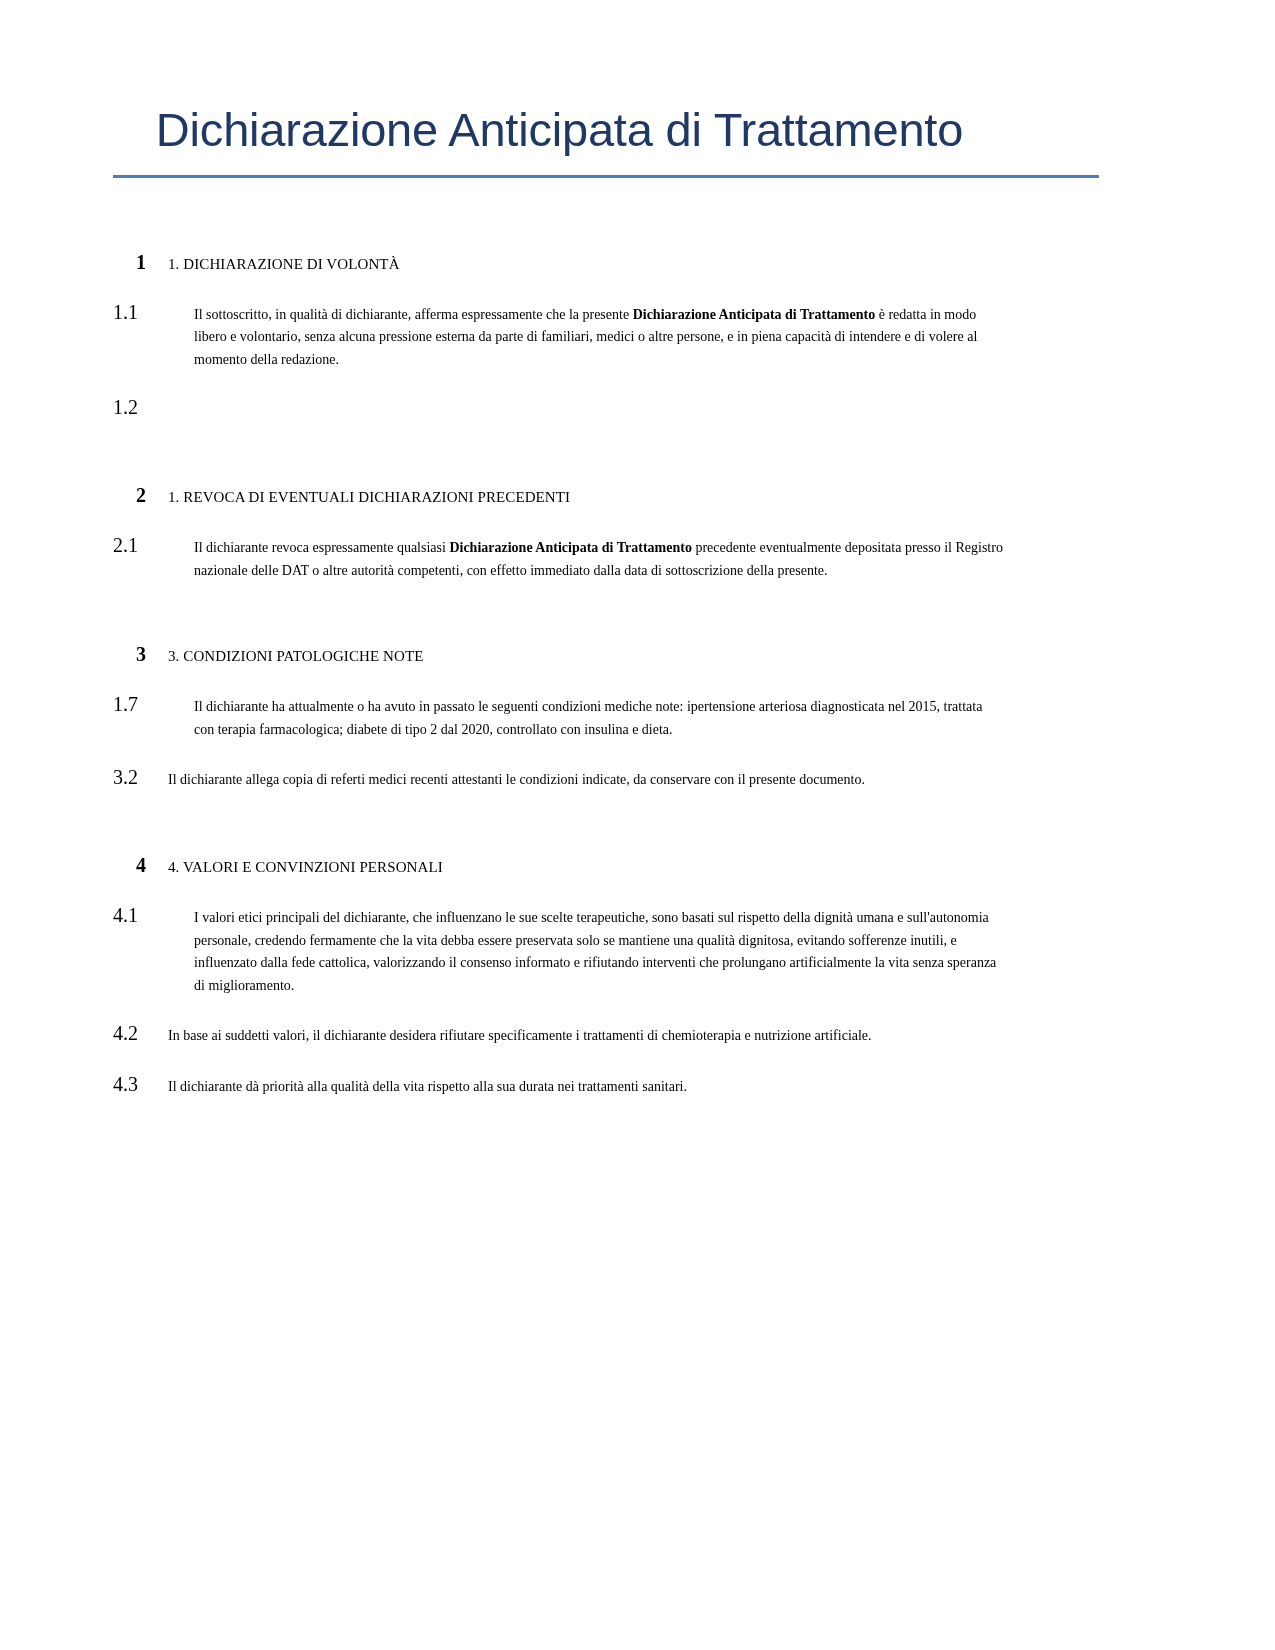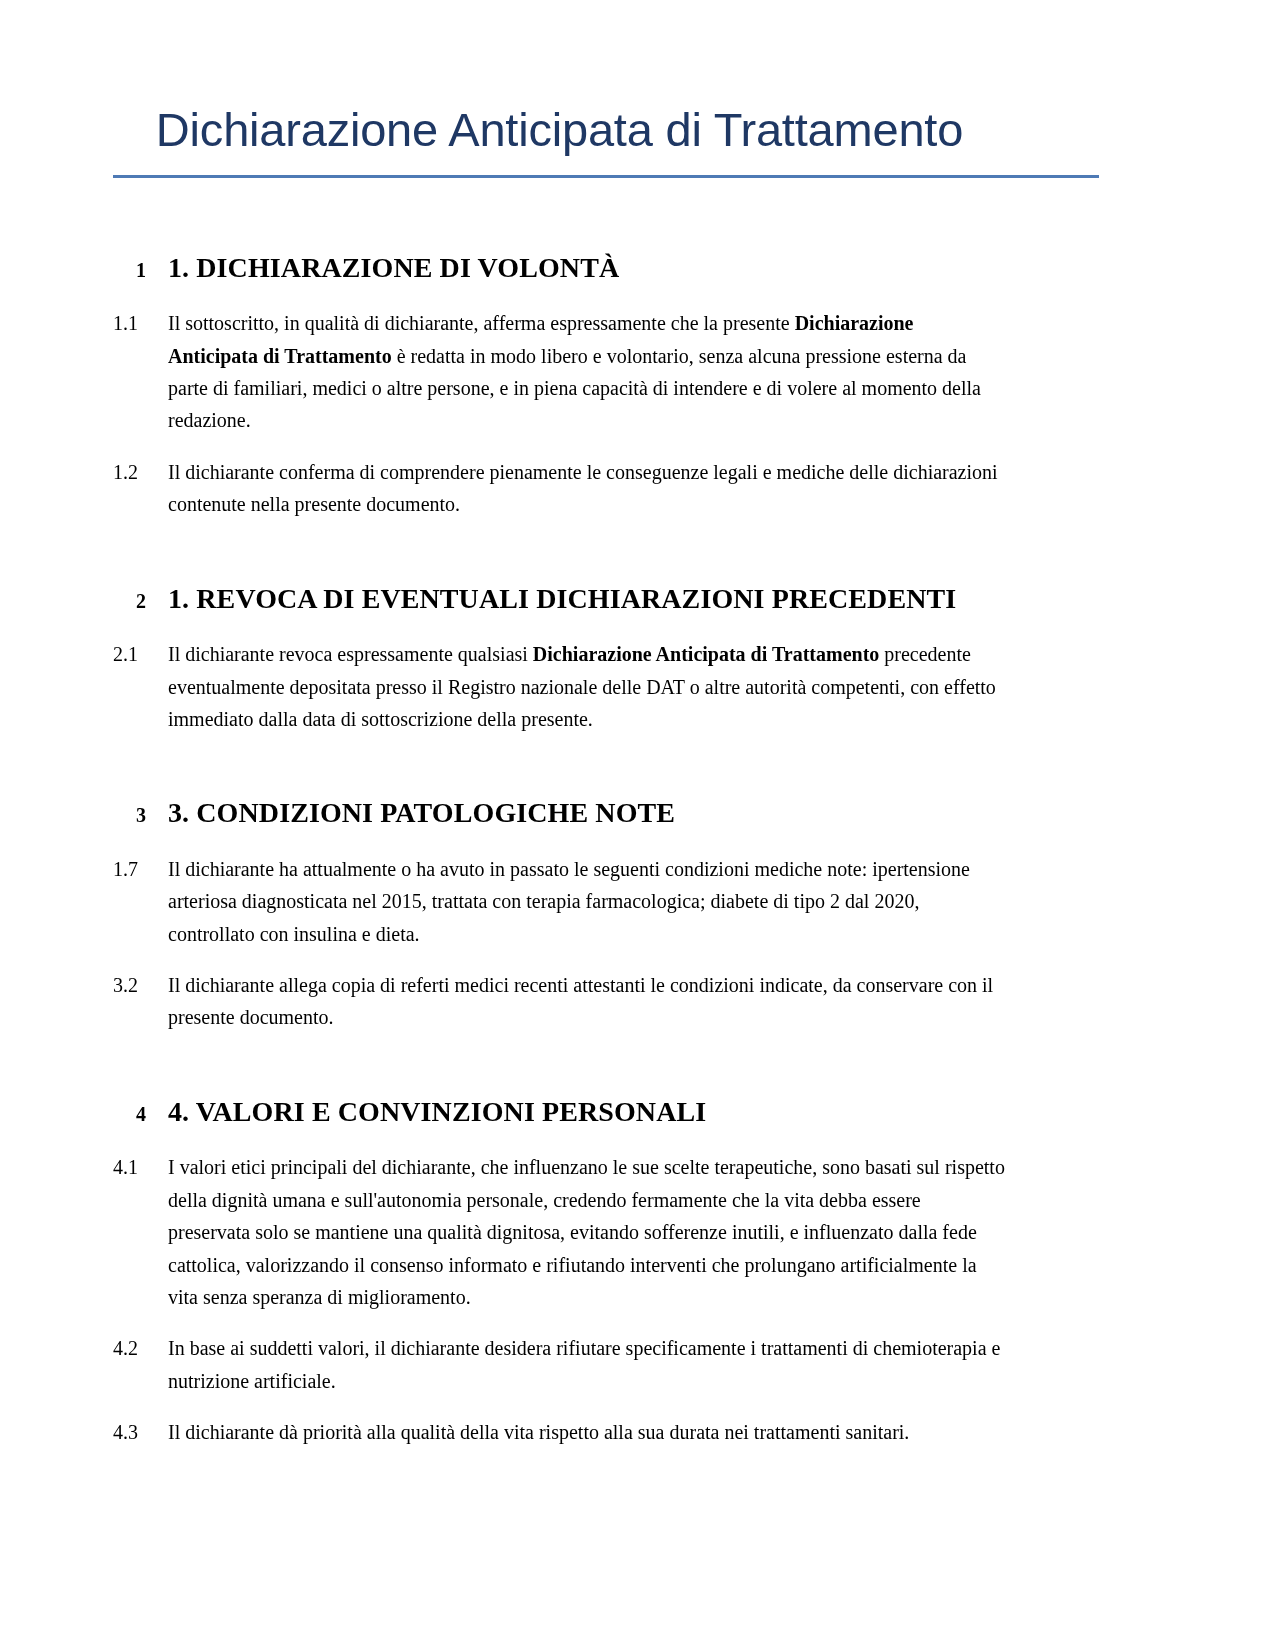--- a/index.html
+++ b/index.html
@@ -80,53 +80,54 @@
     width: 55px;
     text-align: right;
     padding-right: 22px;
     box-sizing: border-box;
     font-size: 20px;
     font-weight: 700;
     line-height: 1.45;
   }
   .heading-text {
     flex: 1 1 auto;
-    font-size: 28px;
-    font-weight: 700;
+    font-size: 15px;
+    font-weight: 400;
     line-height: 1.45;
     letter-spacing: 0.1px;
   }
 
   .para-row {
     margin-top: 19px;
   }
   .para-num {
     flex: 0 0 auto;
     width: 55px;
     text-align: left;
     padding-right: 14px;
     box-sizing: border-box;
     font-size: 20px;
     font-weight: 400;
     line-height: 1.62;
   }
   .para-text {
     flex: 1 1 auto;
-    font-size: 20px;
+    font-size: 14px;
     font-weight: 400;
     line-height: 1.62;
     text-align: left;
     max-width: 905px;
   }
   .para-text b {
     font-weight: 700;
   }
 
   
   .heading-row + .para-row {
+    gap: 26px;
   }
 </style>
 </head>
 <body>
 
 <div class="page">
 
   <div class="title-block">
     <h1 class="doc-title" style="color: rgb(31, 56, 100);">Dichiarazione Anticipata di Trattamento</h1>
     <hr class="title-rule" style="border-top-color: rgb(78, 122, 181);">
@@ -137,21 +138,20 @@
         <div class="row heading-row">
           <div class="heading-num">1</div>
           <div class="heading-text">1. DICHIARAZIONE DI VOLONTÀ</div>
         </div>
         <div class="row para-row">
           <div class="para-num">1.1</div>
           <div class="para-text"><span>Il sottoscritto, in qualità di dichiarante, afferma espressamente che la presente </span><b>Dichiarazione Anticipata di Trattamento</b><span> è redatta in modo libero e volontario, senza alcuna pressione esterna da parte di familiari, medici o altre persone, e in piena capacità di intendere e di volere al momento della redazione.</span></div>
         </div>
         <div class="row para-row">
           <div class="para-num">1.2</div>
-          <div class="para-text"><span>Il dichiarante conferma di comprendere pienamente le conseguenze legali e mediche delle dichiarazioni contenute nella presente documento.</span></div>
         </div>
       </div>
       <div class="section">
         <div class="row heading-row">
           <div class="heading-num">2</div>
           <div class="heading-text">1. REVOCA DI EVENTUALI DICHIARAZIONI PRECEDENTI</div>
         </div>
         <div class="row para-row">
           <div class="para-num">2.1</div>
           <div class="para-text"><span>Il dichiarante revoca espressamente qualsiasi </span><b>Dichiarazione Anticipata di Trattamento</b><span> precedente eventualmente depositata presso il Registro nazionale delle DAT o altre autorità competenti, con effetto immediato dalla data di sottoscrizione della presente.</span></div>

